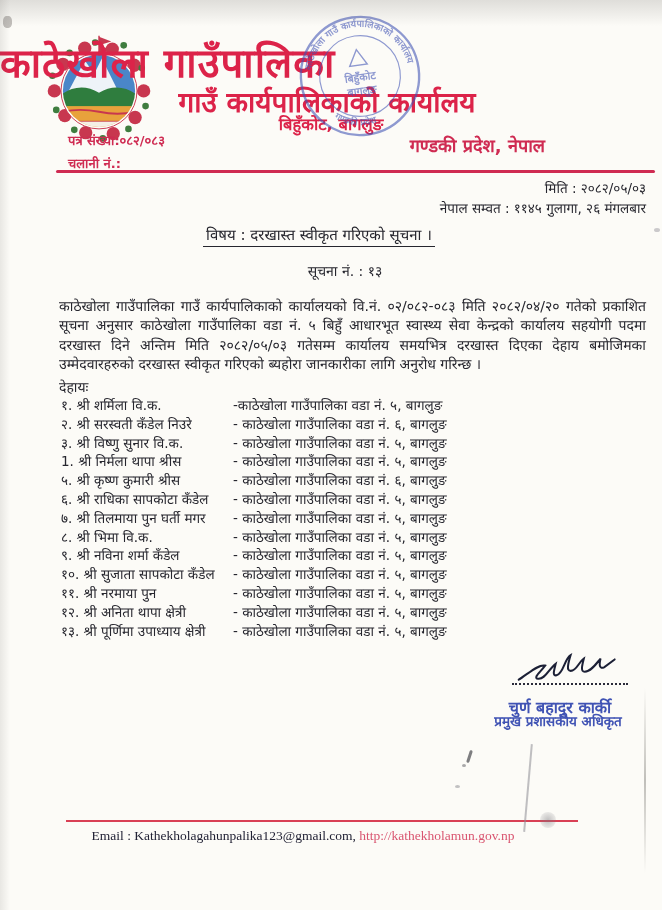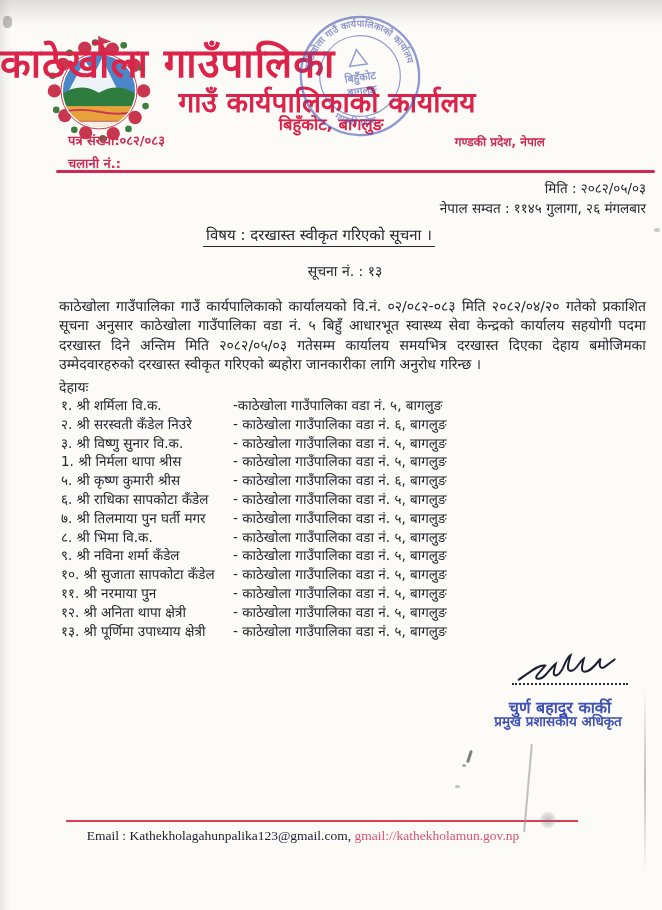--- a/index.html
+++ b/index.html
@@ -22,21 +22,21 @@
   .abs{position:absolute;}
   
   .logo{left:42px;top:30px;width:114px;height:118px;}
   .title-main{left:0;right:0;top:34px;text-align:left;font-size:40px;font-weight:700;
     color:#dc2349;letter-spacing:1px;}
   .title-sub{left:0;right:8px;top:82px;text-align:center;font-size:28px;font-weight:700;color:#dc2349;}
   .title-addr{left:0;right:0;top:112px;text-align:center;font-size:16.5px;font-weight:700;color:#dc2349;}
   .stamp{left:296px;top:12px;width:128px;height:128px;opacity:.58;transform:rotate(-8deg);z-index:5;}
   .meta-left1{left:68px;top:131px;font-size:13px;font-weight:700;color:#cf2b52;}
   .meta-left2{left:68px;top:154px;font-size:13px;font-weight:700;color:#cf2b52;}
-  .meta-right{right:117px;top:133px;font-size:12px;font-weight:700;color:#cf2b52;}
+  .meta-right{right:117px;top:133px;font-size:18px;font-weight:700;color:#cf2b52;}
   .hr-red{left:56px;width:599px;top:170px;height:2.5px;background:#cf2b52;border-radius:2px;}
   
   .date-line1{right:16px;top:179px;font-size:13.5px;text-align:right;}
   .date-line2{right:16px;top:199px;font-size:13.5px;text-align:right;}
   .subject-wrap{left:0;right:0;top:224px;text-align:center;transform:translateX(-12px);}
   .subject{display:inline-block;font-size:15px;font-weight:400;
     border-bottom:1.6px solid #26262e;padding:0 3px 2px;}
   .notice-no{left:0;right:0;top:261px;text-align:center;font-size:14px;transform:translateX(14px);}
   
   .body-par{left:59px;width:587px;top:297px;font-size:14px;line-height:19.4px;text-align:justify;}
@@ -231,21 +231,21 @@
              C55,29 56,12 63,8 C60,18 58,26 63,26 C70,26 72,16 78,12 C76,20 74,27 79,27
              C86,27 92,18 97,12 C95,20 96,24 101,22 L113,13" fill="none" stroke="#1c2036" stroke-width="2.3" stroke-linecap="round"></path>
   </svg>
   <div class="abs sig-dots"></div>
   <div class="abs sig-name">चुर्ण बहादुर कार्की</div>
   <div class="abs sig-title">प्रमुख प्रशासकीय अधिकृत</div>
 
   <div class="abs hr-footer"></div>
   <div class="abs email-line">
     <span>Email : Kathekholagahunpalika123@gmail.com,</span>
-    <span class="url">gmail://kathekholamun.gov.np</span>
+    <span class="url">http://kathekholamun.gov.np</span>
   </div>
 
   <div class="abs speck1"></div>
   <div class="abs speck1b"></div>
   <div class="abs speck2"></div>
   <div class="abs crease-v"></div>
   <div class="abs fold-diag"></div>
   <div class="abs smudge"></div>
   <div class="abs corner-mark"></div>
   <div class="abs mark-right"></div>

